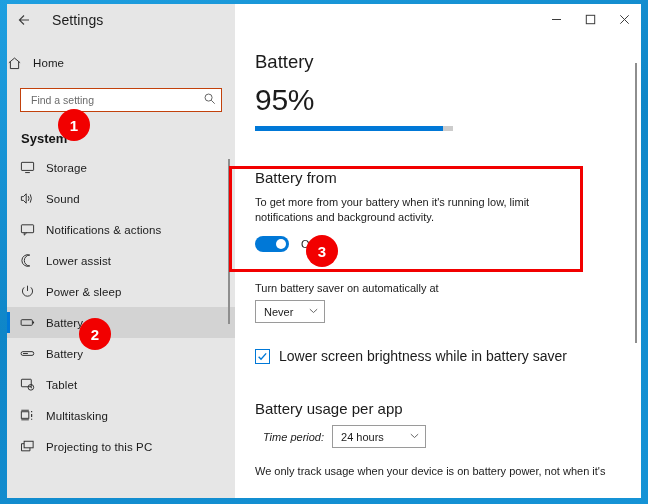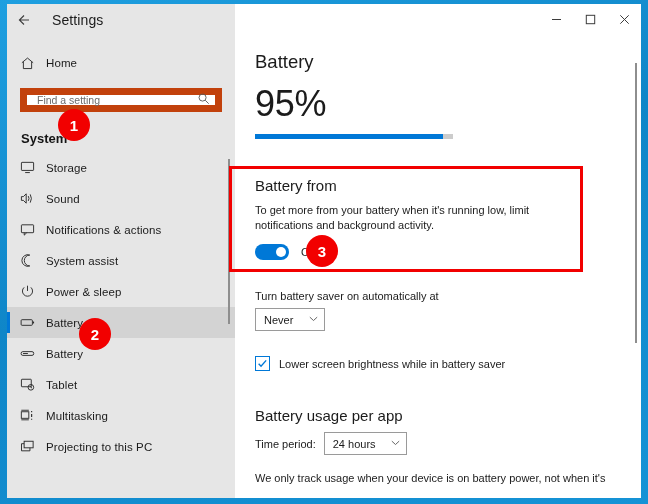--- a/index.html
+++ b/index.html
@@ -60,36 +60,36 @@
   .cap-btn svg { display: block; }
   
   #sidebar {
     position: absolute; left: 0; top: 31px;
     width: 228px; height: 463px;
     background: #e6e6e6;
     overflow: hidden;
   }
   .nav-home {
     display: flex; align-items: center;
-    height: 34px; padding-left: 13px;
+    height: 34px; 
     margin-top: 11px;
   }
   .nav-ico {
     width: 26px; min-width: 26px;
     display: flex; align-items: center; justify-content: flex-start;
     color: #2b2b2b;
   }
   .nav-label {
     font-size: 11.5px; color: #1b1b1b; letter-spacing: .1px;
   }
   #search-wrap {
     margin: 8px 13px 0 13px;
     height: 24px;
     background: #ffffff;
-    border: 7px solid #c2410c;
+    border: 1px solid #c2410c;
     display: flex; align-items: center;
     padding: 0 5px 0 8px;
   }
   #search-input {
     flex: 1; border: 0; outline: 0;
     font-size: 10.5px; color: #2b2b2b;
     font-family: "Liberation Sans", sans-serif;
     background: transparent;
   }
   #search-input::placeholder { color: #6b6b6b; }
@@ -119,21 +119,21 @@
     position: absolute; left: 228px; top: 31px;
     width: 406px; height: 463px;
     background: #ffffff;
     overflow: hidden;
   }
   .page-title {
     font-size: 18.5px; color: #1b1b1b;
     margin: 16px 0 0 20px; font-weight: normal;
   }
   .pct {
-    font-size: 36px; color: #1b1b1b;
+    font-size: 30px; color: #1b1b1b;
     margin: 10px 0 0 20px; font-weight: normal;
     letter-spacing: -.3px;
   }
   #battery-bar {
     position: relative;
     margin: 9px 0 0 20px;
     width: 198px; height: 5px;
     background: #cccccc;
   }
   #battery-bar-fill {
@@ -168,32 +168,32 @@
   .dropdown {
     margin: 6px 0 0 20px;
     width: 70px; height: 23px;
     border: 1px solid #9a9a9a;
     background: #ffffff;
     display: flex; align-items: center;
     padding: 0 5px 0 8px;
     font-size: 11px; color: #1b1b1b;
   }
   .dropdown .dd-text { flex: 1; }
-  .dropdown.wide { width: 83px; }
+  .dropdown.wide { width: 94px; }
   
   .check-row { display: flex; align-items: center; margin: 0 0 0 20px; }
   .checkbox {
     width: 15px; height: 15px;
     border: 1px solid #0078d7;
     background: #ffffff;
     display: flex; align-items: center; justify-content: center;
   }
-  .check-label { font-size: 11px; color: #1b1b1b; margin-left: 9px; }
+  .check-label { font-size: 14px; color: #1b1b1b; margin-left: 9px; }
   .inline-row { display: flex; align-items: center; margin: 8px 0 0 20px; }
-  .inline-row .field-label { margin: 0 8px 0 0; }
+  .inline-row .field-label { margin: 0 8px 0 8px; font-style: italic; }
   .inline-row .dropdown { margin: 0; }
   #content-scrollbar {
     position: absolute; right: 4px; top: 28px;
     width: 2px; height: 280px;
     background: #8e8e8e;
   }
   
   .badge {
     position: absolute;
     width: 32px; height: 32px; border-radius: 50%;
@@ -299,21 +299,21 @@
               </svg>
             </span>
             <span class="nav-label">Notifications &amp; actions</span>
           </div>
           <div class="nav-item">
             <span class="nav-ico">
               <svg width="15" height="15" viewBox="0 0 16 16">
                 <path d="M10.4 2.2 A6.2 6.2 0 1 0 10.4 13.8 A5 5 0 0 1 10.4 2.2 Z" fill="none" stroke="#2b2b2b" stroke-width="1"></path>
               </svg>
             </span>
-            <span class="nav-label">System assist</span>
+            <span class="nav-label">Lower assist</span>
           </div>
           <div class="nav-item">
             <span class="nav-ico">
               <svg width="15" height="15" viewBox="0 0 16 16">
                 <path d="M8 1.8 V7.4" stroke="#2b2b2b" stroke-width="1"></path>
                 <path d="M4.4 3.6 A5.4 5.4 0 1 0 11.6 3.6" fill="none" stroke="#2b2b2b" stroke-width="1"></path>
               </svg>
             </span>
             <span class="nav-label">Power &amp; sleep</span>
           </div>

